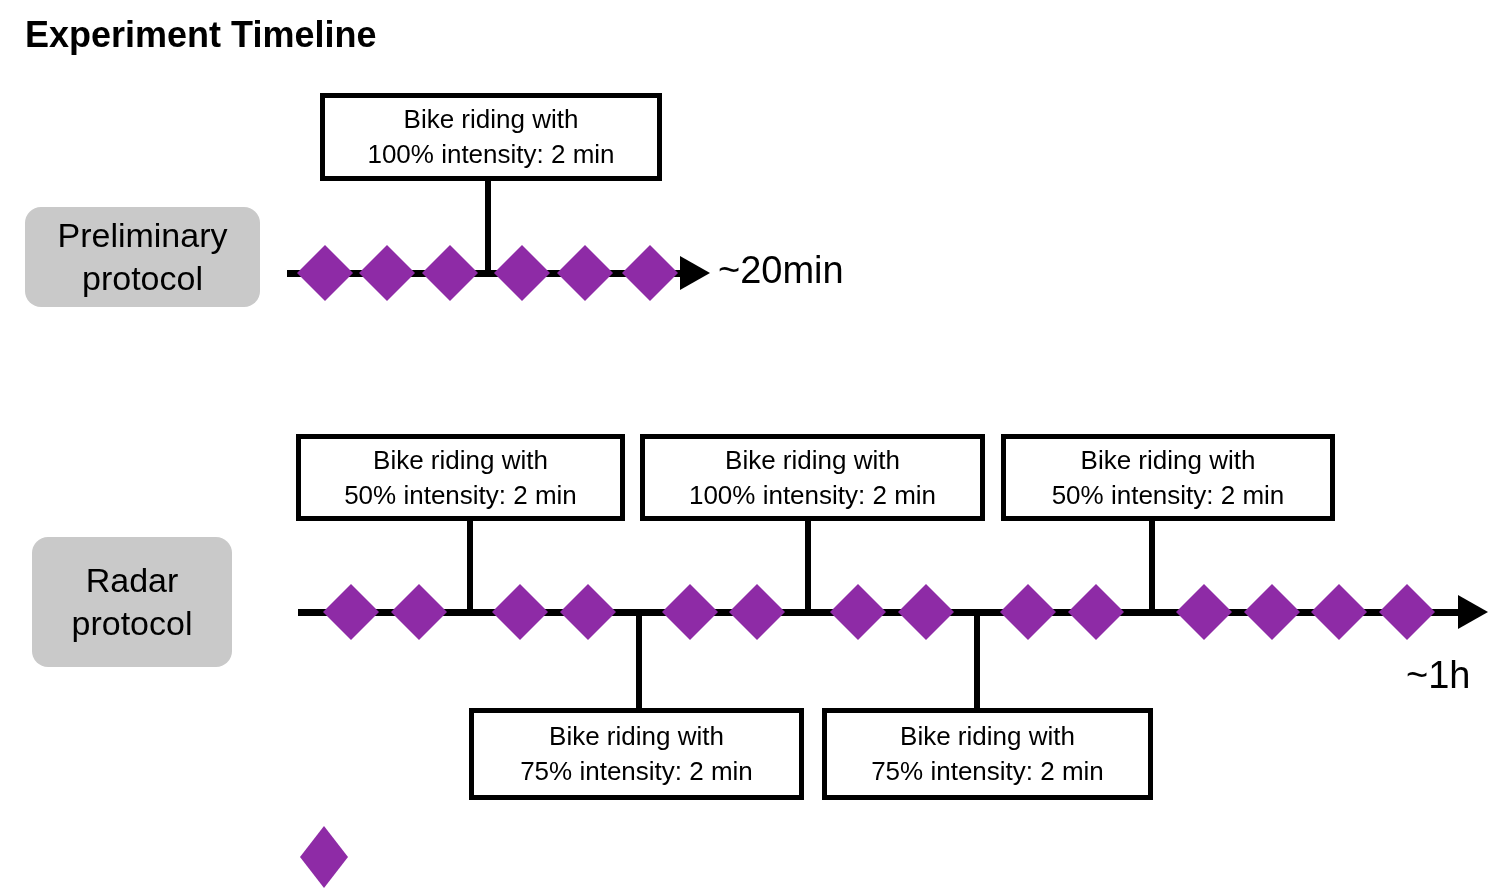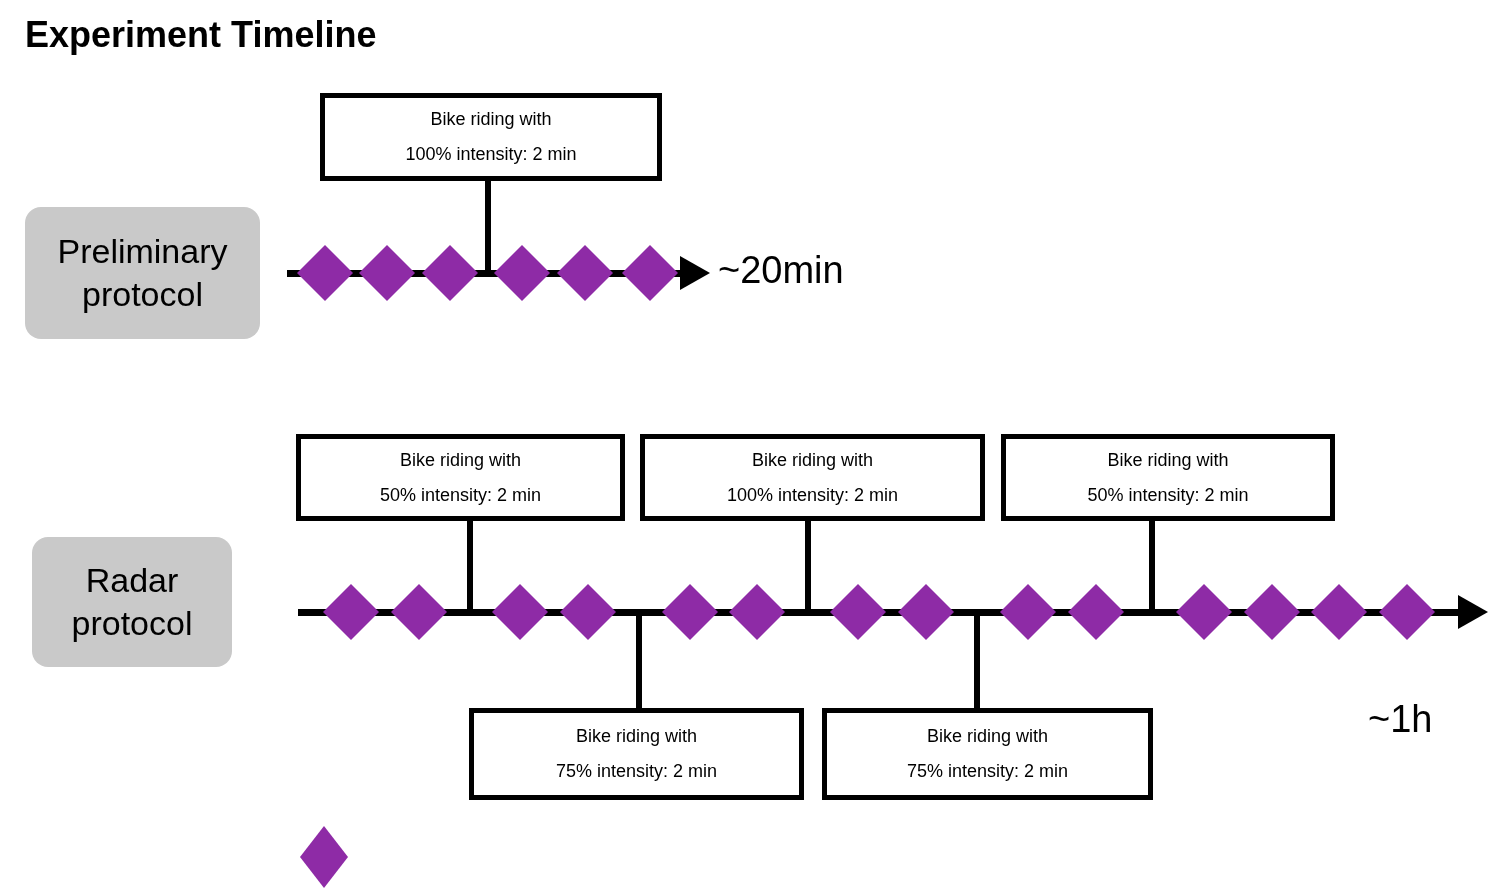--- a/index.html
+++ b/index.html
@@ -10,27 +10,27 @@
   html,body{margin:0;padding:0;background:#ffffff;}
   body{font-family:"Liberation Sans", sans-serif; color:#000;}
   #stage{position:relative;width:1512px;height:896px;background:#fff;overflow:hidden;}
 
   .title{position:absolute;left:25px;top:14px;font-size:36px;font-weight:700;letter-spacing:0px;}
 
   
   .row-label{position:absolute;background:var(--gray);border-radius:16px;
     display:flex;flex-direction:column;justify-content:center;align-items:center;
     font-size:34px;line-height:43px;text-align:center;}
-  .rl-pre{left:25px;top:207px;width:235px;height:132px;}
+  .rl-pre{left:25px;top:207px;width:235px;height:100px;}
   .rl-full{left:32px;top:537px;width:200px;height:130px;}
 
   
   .callout{position:absolute;box-sizing:border-box;background:#fff;border:5px solid #000;
     display:flex;flex-direction:column;justify-content:center;align-items:center;
-    text-align:center;font-size:18px;line-height:35px;}
+    text-align:center;font-size:26px;line-height:35px;}
   .co-pre{left:320px;top:93px;width:342px;height:88px;}
   .co-f1{left:296px;top:434px;width:329px;height:87px;}
   .co-f2{left:640px;top:434px;width:345px;height:87px;}
   .co-f3{left:1001px;top:434px;width:334px;height:87px;}
   .co-f4{left:469px;top:708px;width:335px;height:92px;}
   .co-f5{left:822px;top:708px;width:331px;height:92px;}
 
   
   .tick{position:absolute;width:6px;background:#000;}
   .tk-pre{left:485px;top:178px;height:95px;}
@@ -50,21 +50,21 @@
   .ah-pre{left:680px;top:256px;}
   .ah-full{left:1458px;top:595px;}
 
   
   .diamond{position:absolute;background:var(--purple);
     clip-path:polygon(50% 0%,100% 50%,50% 100%,0% 50%);}
 
   
   .duration{position:absolute;font-size:38px;}
   .dur-pre{left:718px;top:249px;}
-  .dur-full{left:1368px;top:654px;margin-top:44px;}
+  .dur-full{left:1406px;top:654px;}
 
   
   .legend-diamond{position:absolute;left:300px;top:826px;width:48px;height:62px;
     background:var(--purple);clip-path:polygon(50% 0%,100% 50%,50% 100%,0% 50%);}
   .legend-label{position:absolute;left:374px;top:836px;font-size:35px;}
 
   b{font-weight:400;}
 </style>
 </head>
 <body>

